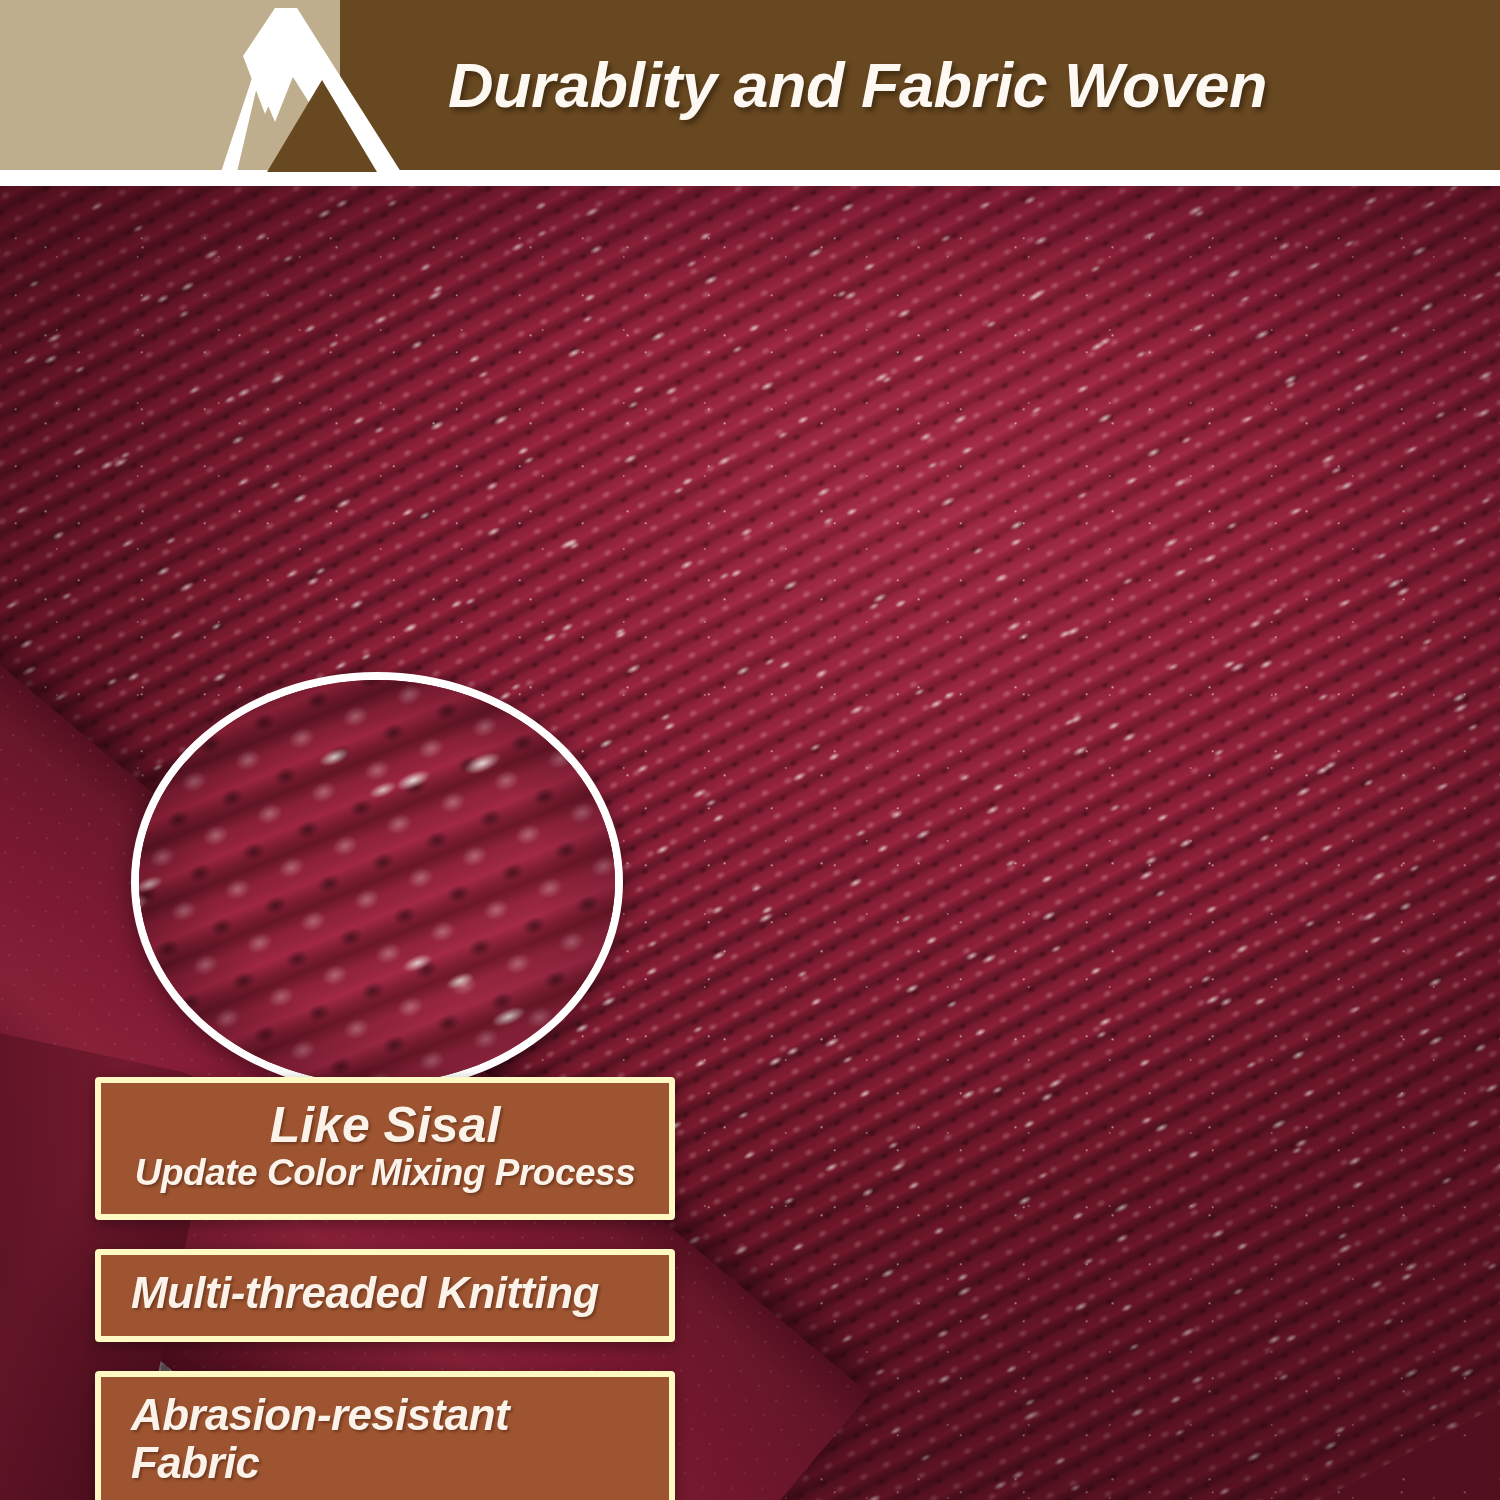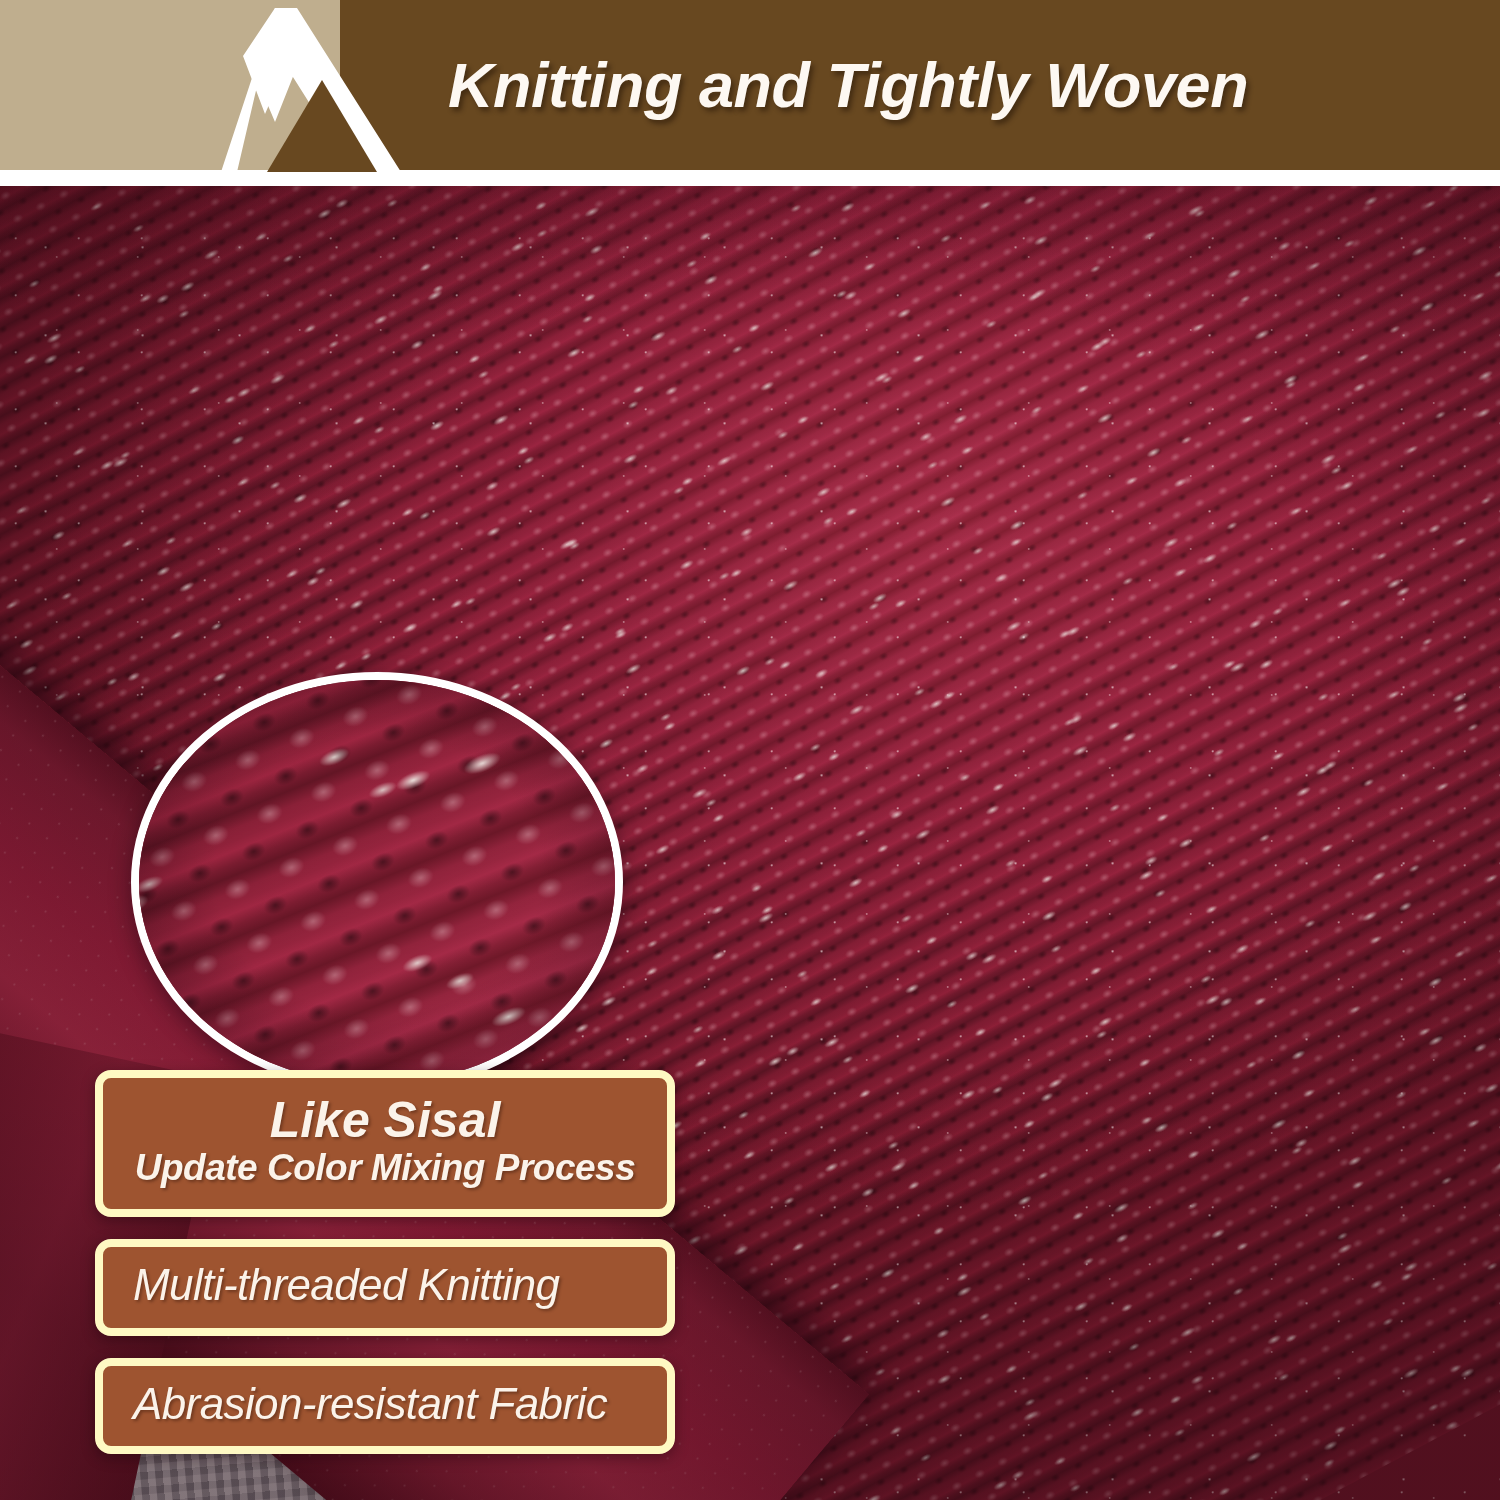--- a/index.html
+++ b/index.html
@@ -263,47 +263,48 @@
     left:95px; top:1070px;
     width:580px;
     z-index:25;
     display:flex;
     flex-direction:column;
     gap:22px;
   }
   .badge {
     position:relative;
     background:#9e5430;
-    border:8px solid #fef9c3;
-    border-radius:16px;
+    border:6px solid #fef9c3;
+    border-radius:4px;
     box-shadow:0 4px 14px rgba(25,5,10,.40);
     padding:14px 22px 18px;
     text-align:center;
     color:#fbf3ea;
+    margin-top:7px;
   }
   .badge-primary { padding:16px 22px 20px; }
   .badge-line1 {
     font-size:50px;
     font-weight:bold;
     font-style:italic;
     line-height:1.06;
     letter-spacing:0px;
     text-shadow:2px 2px 3px rgba(40,12,4,.38);
   }
   .badge-line2 {
     font-size:37px;
     font-weight:bold;
     font-style:italic;
     line-height:1.14;
     letter-spacing:-0.5px;
     text-shadow:2px 2px 3px rgba(40,12,4,.38);
   }
   .badge-single {
     font-size:44px;
-    font-weight:normal;
+    font-weight:bold;
     font-style:italic;
     line-height:1.1;
     letter-spacing:-0.6px;
     text-align:left;
     padding-left:8px;
     text-shadow:2px 2px 3px rgba(40,12,4,.38);
   }
   .badge-wide { width:580px; }
 </style>
 </head>
@@ -343,21 +344,21 @@
       <svg viewBox="0 0 300 178" xmlns="http://www.w3.org/2000/svg">
 
         <polygon points="106,178 160,14 183,70 160,128 143,88 122,178" fill="#ffffff"></polygon>
 
         <polygon points="160,14 182,14 286,178 238,178 171,72 150,120 128,62" fill="#ffffff"></polygon>
 
         <polygon points="207,86 262,178 152,178" fill="#684820"></polygon>
       </svg>
     </div>
 
-    <div class="banner-title">Knitting and Tightly Woven</div>
+    <div class="banner-title">Durablity and Fabric Woven</div>
 
     <div class="banner-white-strip"></div>
   </div>
 
   <div class="badges">
 
     <div class="badge badge-primary badge-wide">
       <div class="badge-line1">Like Sisal</div>
       <div class="badge-line2">Update Color Mixing Process</div>
     </div>

